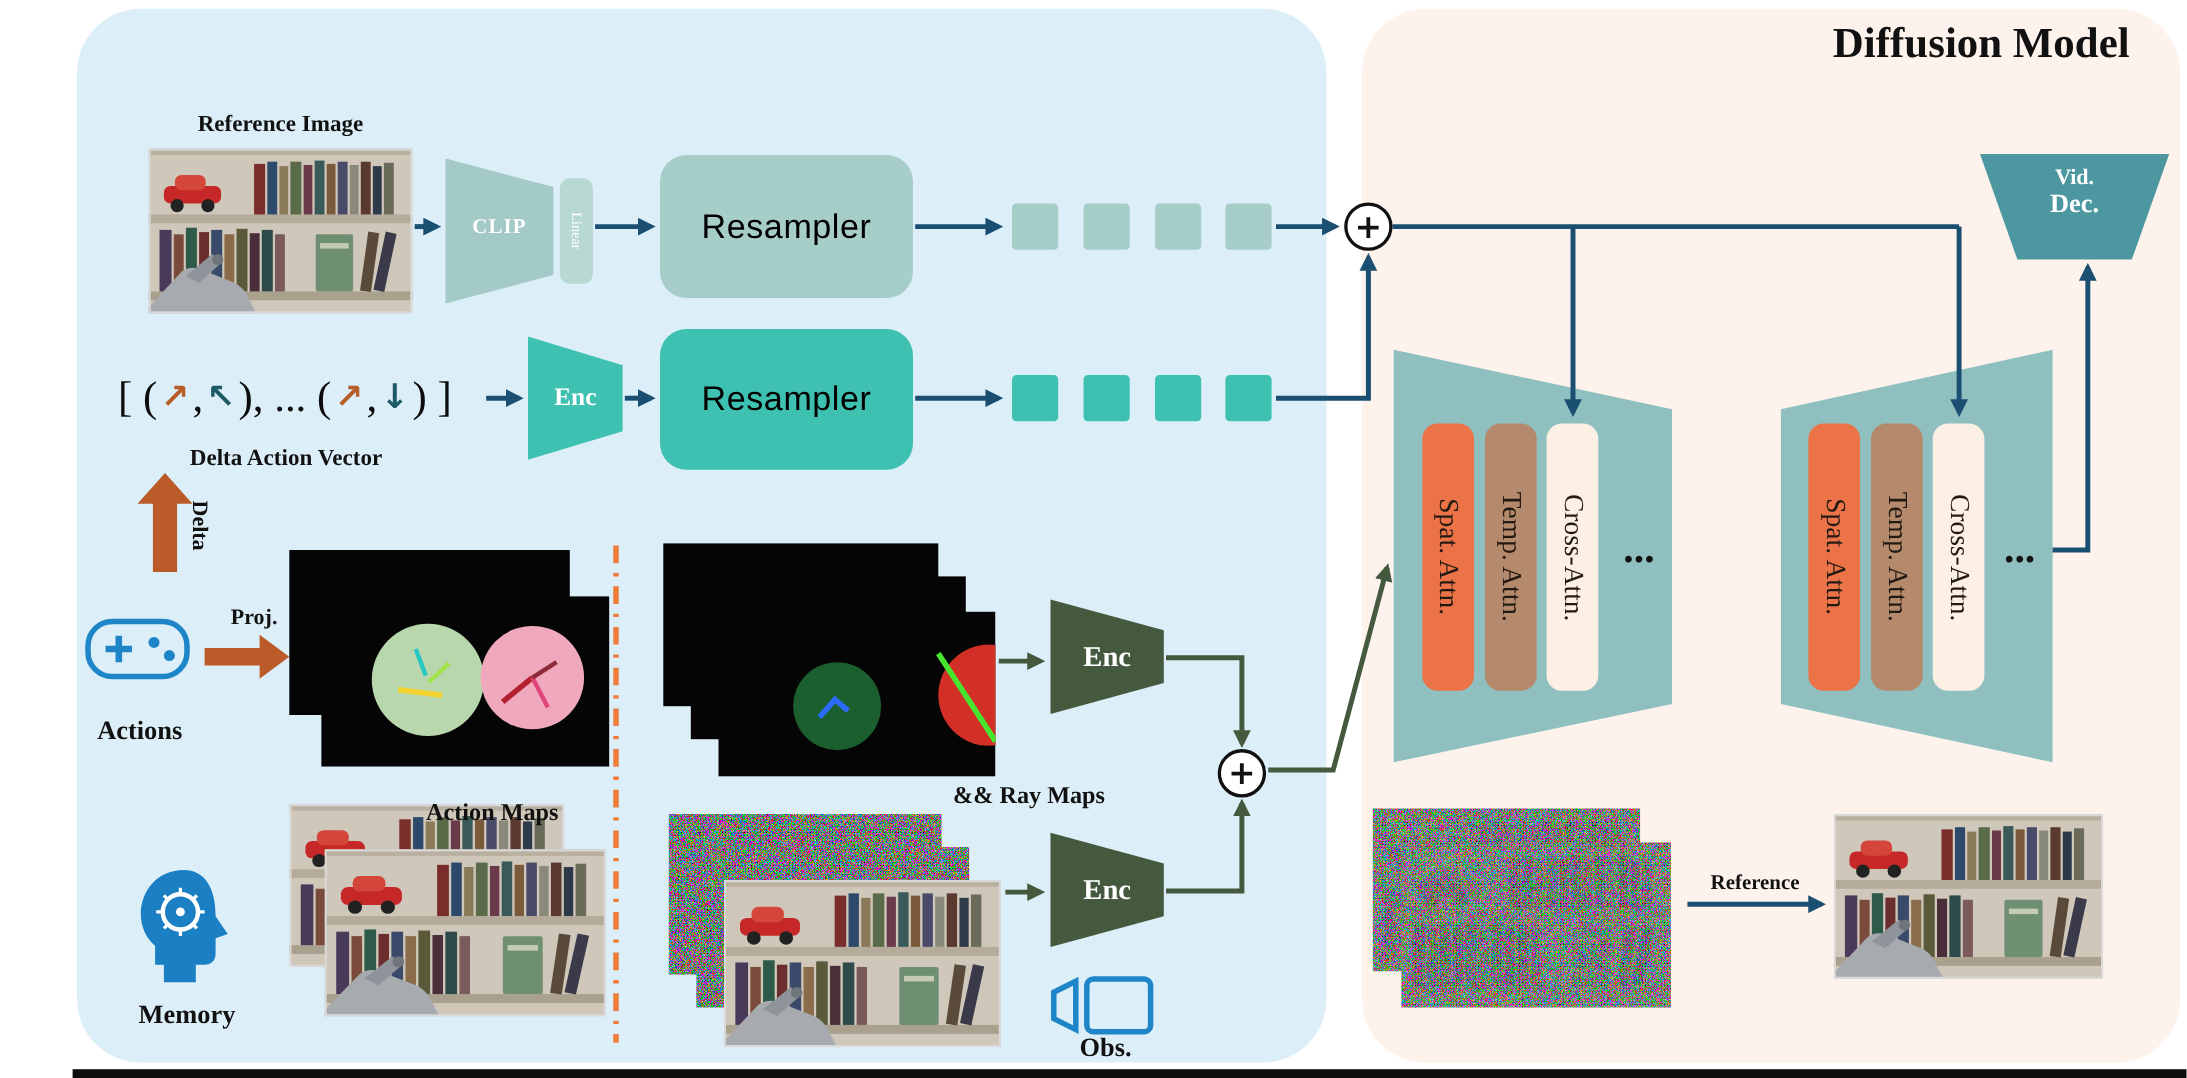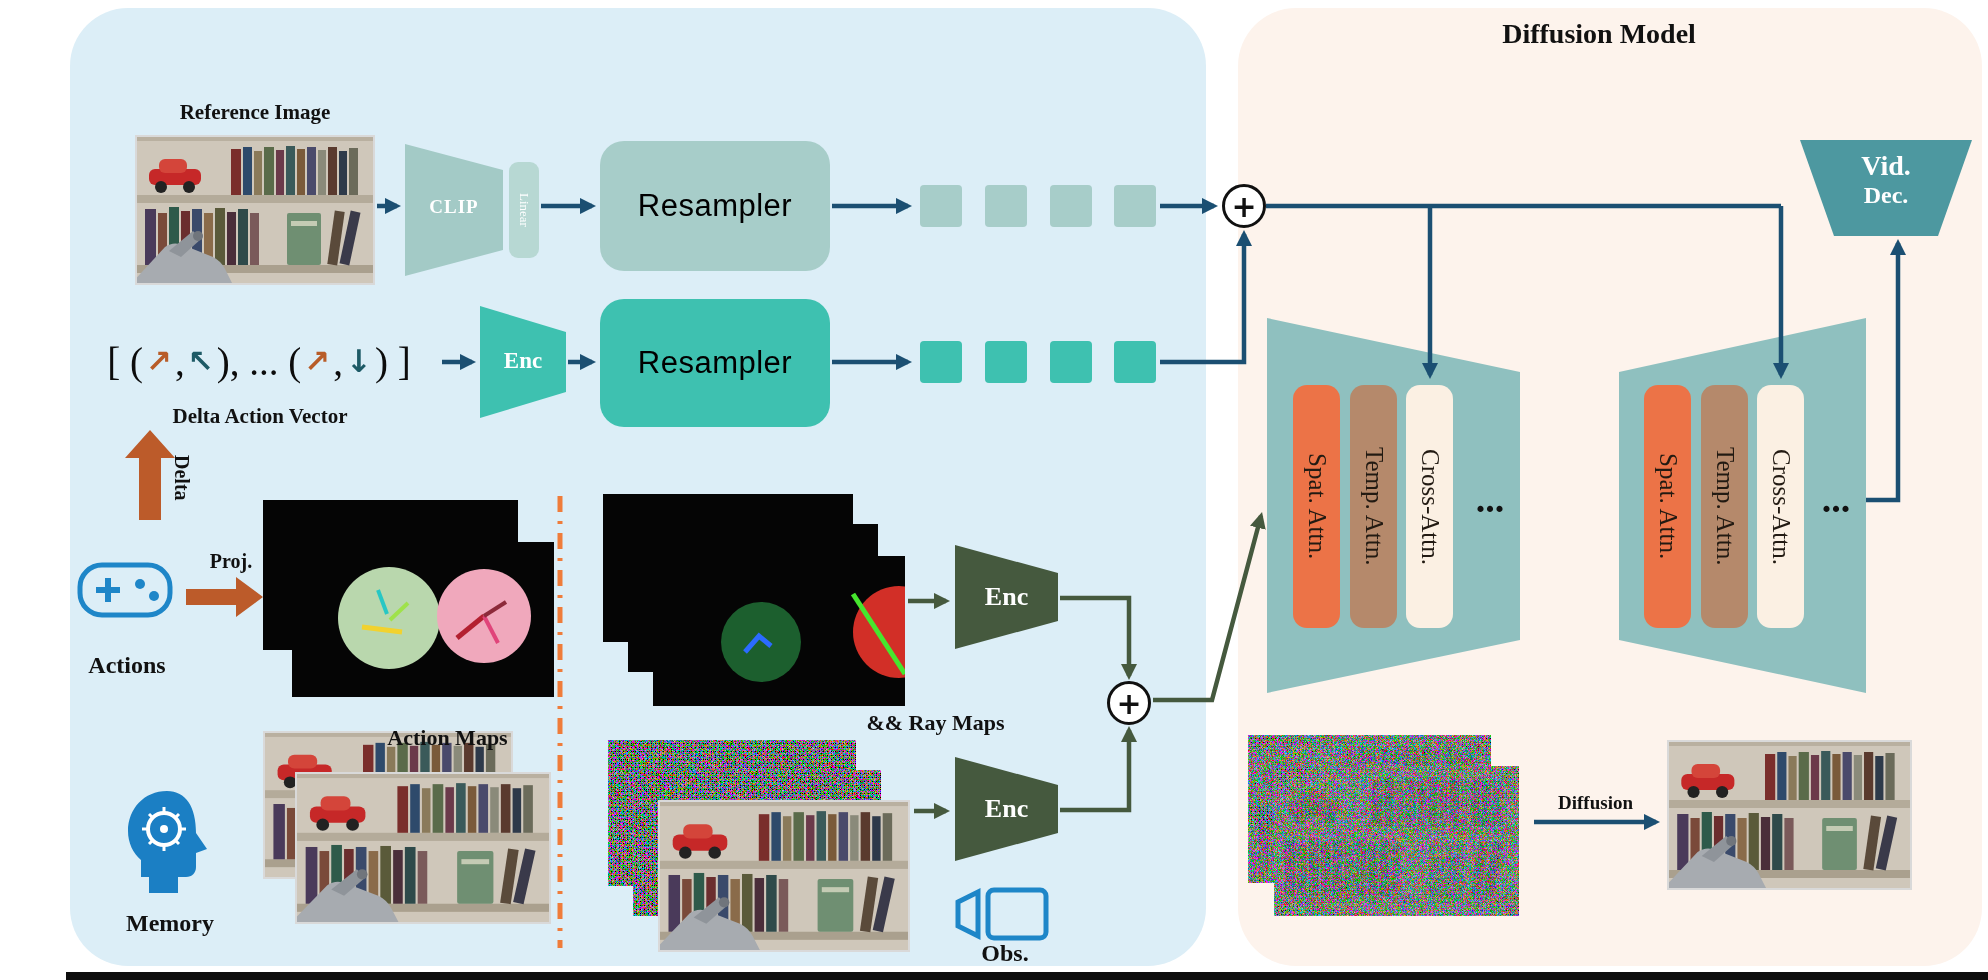--- a/index.html
+++ b/index.html
@@ -240,21 +240,21 @@
           <line x1="33" y1="55" x2="29" y2="59"></line>
       </g>
     </svg>
 
     <svg x="952" y="884" width="104" height="60">
       <polygon points="6,18 26,8 26,52 6,42" fill="none" stroke="#1e86c8" stroke-width="5"></polygon>
       <rect x="36" y="6" width="58" height="48" rx="6" fill="none" stroke="#1e86c8" stroke-width="5"></rect>
     </svg>
   </svg>
 
-  <div class="lb" style="left:1227px;top:18px;width:744px;font-size:28px;">Diffusion Model</div>
+  <div class="lb" style="left:1192px;top:18px;width:744px;font-size:39px;text-align:right;">Diffusion Model</div>
 
   <div class="lb" style="left:125px;top:100px;width:260px;font-size:21px;">Reference Image</div>
   <div class="lb white" style="left:405px;top:196px;width:98px;font-size:19px;letter-spacing:1px;">CLIP</div>
   <div id="linear-pill" class="abs">
     <span class="vtext white" style="font-size:13px;font-family:'Liberation Serif',serif;">Linear</span>
   </div>
   <div id="resampler1" class="block resampler">Resampler</div>
   <div id="resampler2" class="block resampler">Resampler</div>
 
   <div class="tok r1" style="left:920px;"></div>
@@ -299,20 +299,20 @@
   <div class="vbar bar-spat" style="left:1293px;">Spat. Attn.</div>
   <div class="vbar bar-temp" style="left:1350px;">Temp. Attn.</div>
   <div class="vbar bar-cross" style="left:1406px;">Cross-Attn.</div>
   <div class="dots" style="left:1460px;top:477px;width:60px;">...</div>
   <div class="vbar bar-spat" style="left:1644px;">Spat. Attn.</div>
   <div class="vbar bar-temp" style="left:1701px;">Temp. Attn.</div>
   <div class="vbar bar-cross" style="left:1757px;">Cross-Attn.</div>
   <div class="dots" style="left:1806px;top:477px;width:60px;">...</div>
 
   <div class="abs" style="left:1826px;top:150px;width:120px;text-align:center;z-index:2;">
-    <div class="white" style="font-size:28px;font-weight:700;">Vid.</div>
+    <div class="white" style="font-size:20px;font-weight:700;">Vid.</div>
     <div class="white" style="font-size:24px;font-weight:700;">Dec.</div>
   </div>
 
-  <div class="lb" style="left:1528px;top:792px;width:135px;font-size:19px;">Diffusion</div>
+  <div class="lb" style="left:1528px;top:792px;width:135px;font-size:19px;">Reference</div>
 
   <div id="edge-bar"></div>
 </div>
 
 </body></html>

